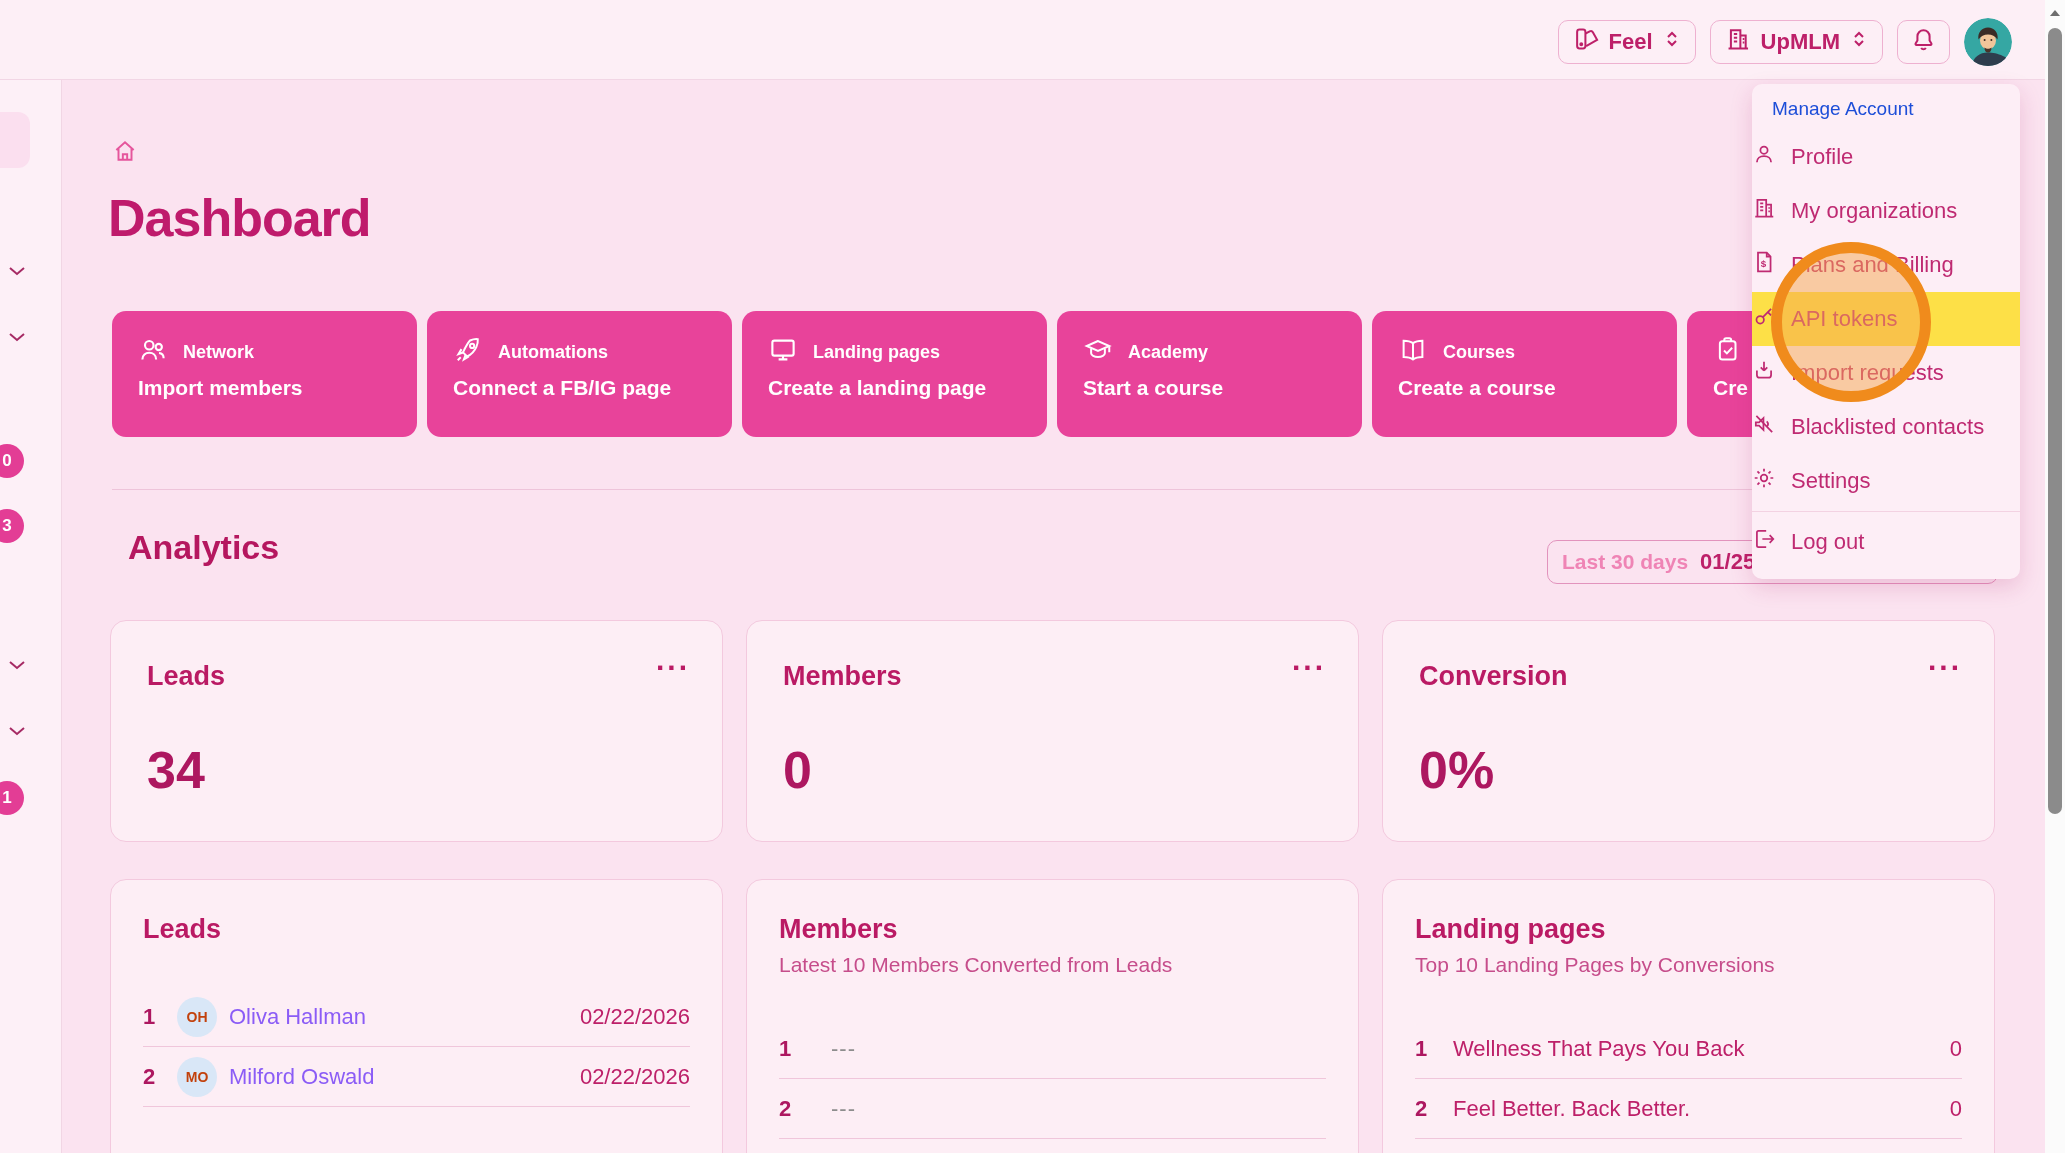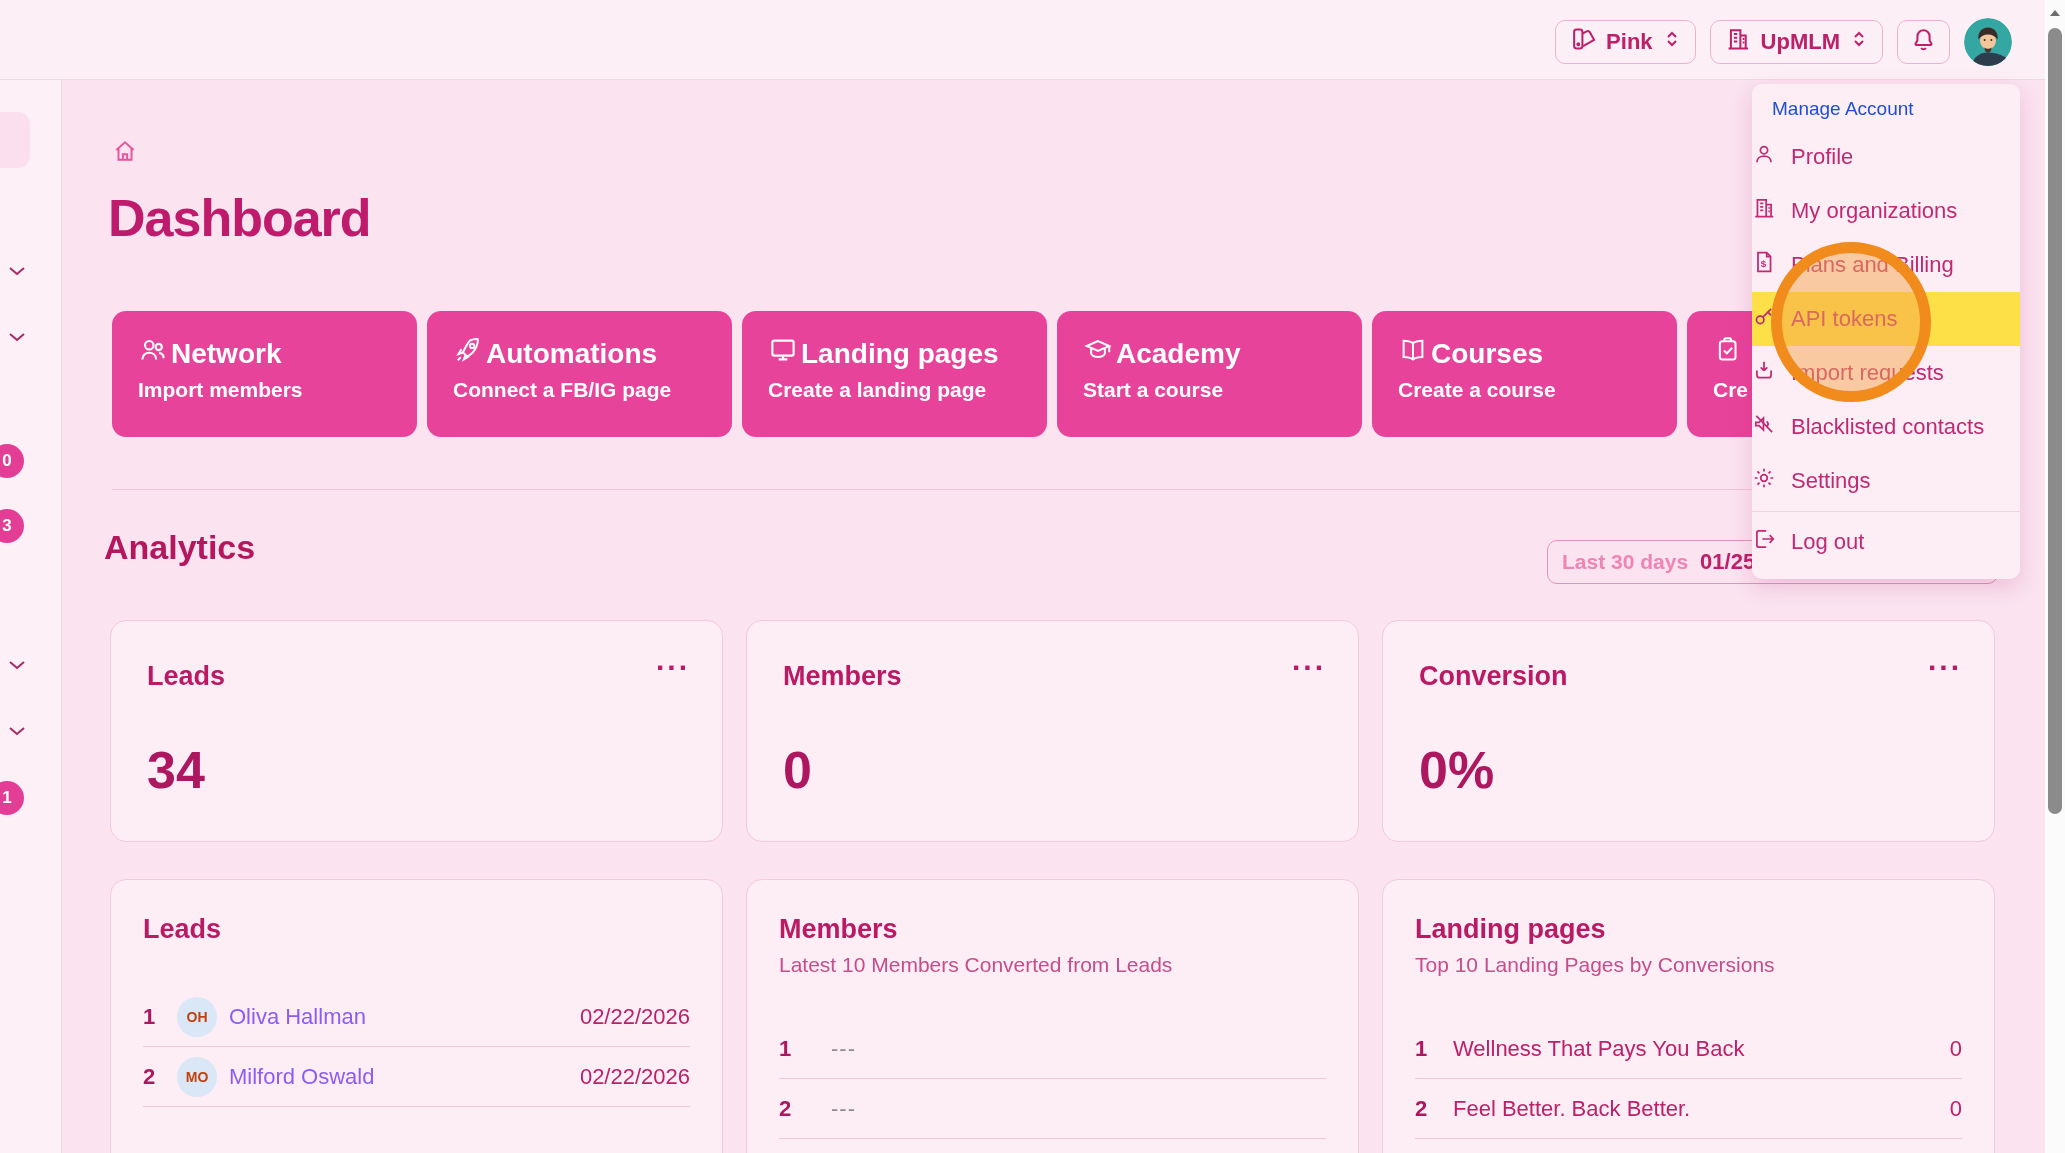--- a/index.html
+++ b/index.html
@@ -40,26 +40,26 @@
   }
   .home-icon { position:absolute; left:50px; top:58px; color:#e past; color:#e5569c; }
   .page-title { position:absolute; left:46px; top:108px; font-size:52px; font-weight:bold; color:#bf1b6c; letter-spacing:-1px; }
 
   .actions-row { position:absolute; left:50px; top:231px; display:flex; gap:10px; }
   .action-card {
     width:305px; height:126px; border-radius:14px; background:#e8439a; color:#fff;
     padding:24px 26px; cursor:pointer; flex:none;
   }
   .action-card.partial { width:318px; }
-  .action-head { display:flex; align-items:center; gap:3px; font-size:28px; font-weight:bold; }
+  .action-head { display:flex; align-items:center; gap:15px; font-size:18px; font-weight:bold; }
   .action-sub { margin-top:6px; font-size:21px; font-weight:bold; }
 
   .actions-divider { position:absolute; left:50px; top:409px; width:1886px; height:1px; background:#eec4da; }
 
-  .analytics-title { position:absolute; left:42px; top:448px; font-size:34px; font-weight:bold; color:#b5175f; }
+  .analytics-title { position:absolute; left:66px; top:448px; font-size:34px; font-weight:bold; color:#b5175f; }
   .date-pill {
     position:absolute; left:1485px; top:460px; width:451px; height:44px;
     border:1px solid #e293bd; border-radius:10px; display:flex; align-items:center; gap:12px;
     padding:0 14px; cursor:pointer; color:#bd2069;
   }
   .date-pill .range-label { color:#ef84b5; font-size:21px; font-weight:bold; }
   .date-pill .range-value { font-size:22px; font-weight:bold; color:#bd2069; white-space:nowrap; }
 
   .stats-row { position:absolute; left:48px; top:540px; display:flex; gap:23px; }
   .stat-card {
@@ -122,21 +122,21 @@
 <header class="topbar">
   <div class="topbar-right">
     <button class="tb-btn">
       <span>
         <svg width="26" height="26" viewBox="0 0 22 22" fill="none" stroke="#bd2069" stroke-width="1.7">
           <rect x="3.5" y="3" width="7" height="16" rx="2"></rect>
           <circle cx="7" cy="15.5" r="0.8" fill="#bd2069"></circle>
           <path d="M10.5 6.5l3.6-2a2 2 0 012.7.8l3.6 6.4-9.3 5.3"></path>
         </svg>
       </span>
-      <span>Pink</span>
+      <span>Feel</span>
       <span>
         <svg width="18" height="22" viewBox="0 0 18 22" fill="none" stroke="#bd2069" stroke-width="2">
           <path d="M5 9l4-4 4 4M5 13l4 4 4-4"></path>
         </svg>
       </span>
     </button>
     <button class="tb-btn">
       <span>
         <svg width="26" height="26" viewBox="0 0 22 22" fill="none" stroke="#bd2069" stroke-width="1.7">
           <path d="M5 19V3.5h8V19M13 8h4.5V19M3 19h16.5"></path>

